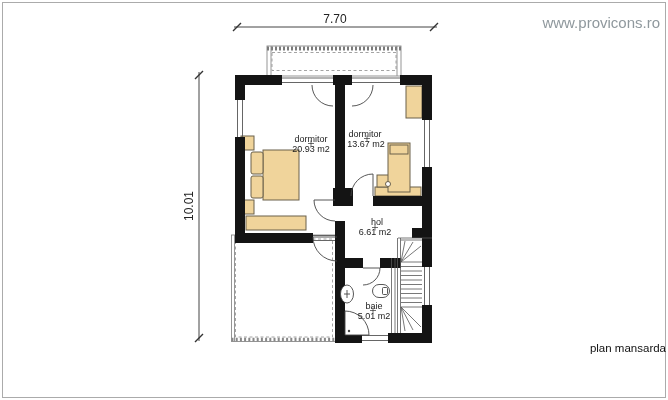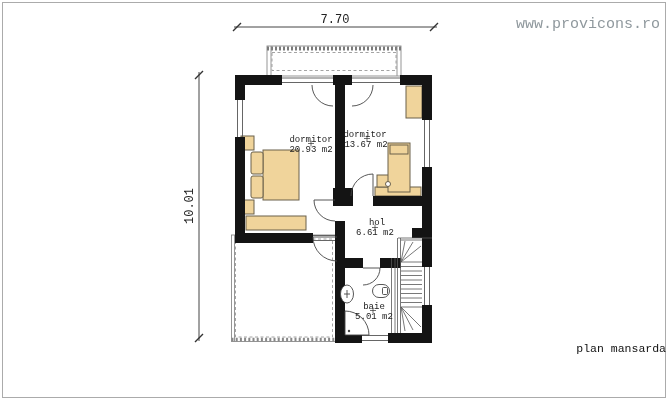--- a/index.html
+++ b/index.html
@@ -1,17 +1,17 @@
 <!DOCTYPE html>
 <html><head>
 <meta charset="utf-8">
 <style>
   html,body{margin:0;padding:0;background:#e8e8e8;}
   .canvas{position:relative;width:668px;height:400px;background:#ffffff;overflow:hidden;
-          font-family:Liberation Mono, monospace;}
+          font-family:Liberation Sans, sans-serif;}
   svg{display:block;}
   .thin{stroke:#555;stroke-width:0.9;fill:none;}
   .doorline{stroke:#444;stroke-width:0.9;fill:none;}
   .dimline{stroke:#444;stroke-width:1;fill:none;}
   .tick{stroke:#333;stroke-width:1.4;fill:none;}
   .dashed{stroke:#9a9a9a;stroke-width:0.9;fill:none;stroke-dasharray:3 2.5;}
   .lightline{stroke:#8a8a8a;stroke-width:0.9;fill:none;}
   .hatchband{stroke:#7a7a7a;stroke-width:4;fill:none;stroke-dasharray:2 2;}
   .terrband{stroke:#888;stroke-width:3.5;fill:none;stroke-dasharray:2 2.2;}
   .fixture{fill:#ffffff;stroke:#444;stroke-width:0.9;}

